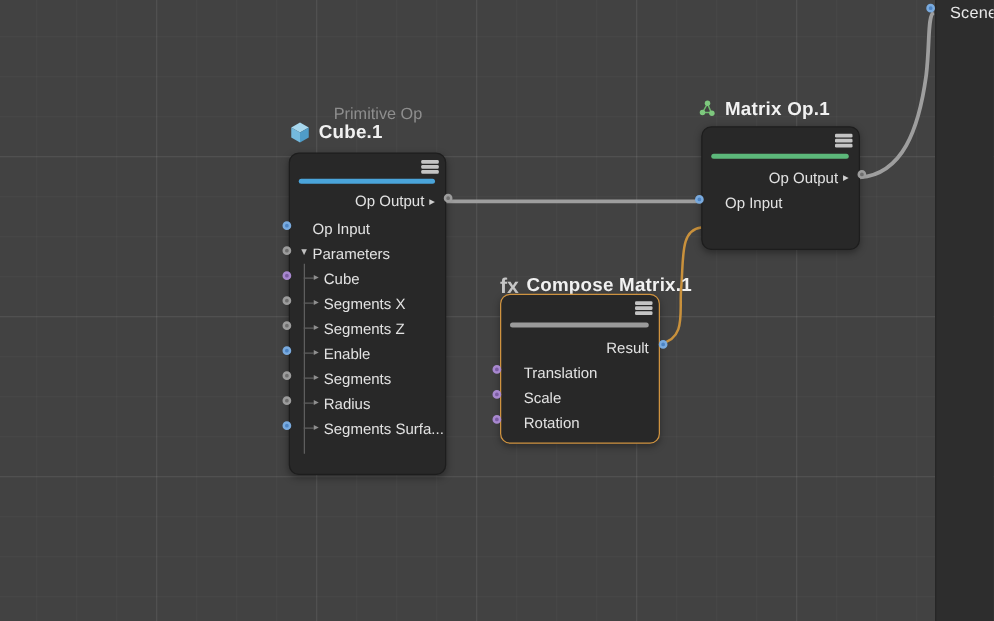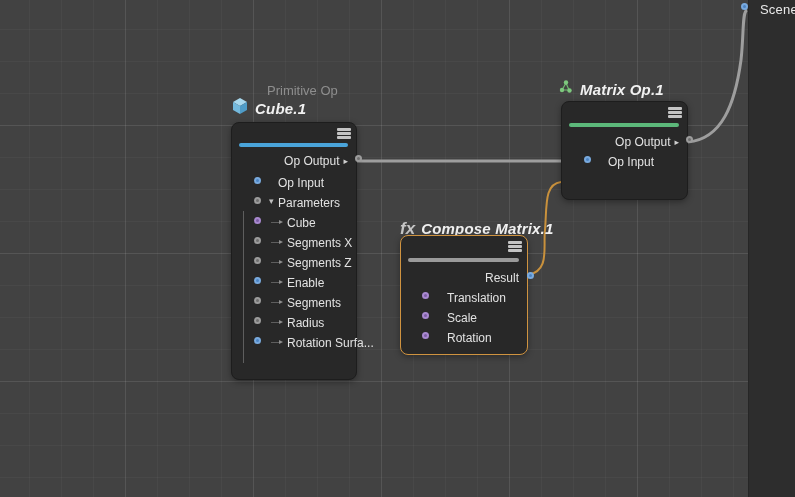--- a/index.html
+++ b/index.html
@@ -29,32 +29,32 @@
     position:absolute;left:760px;top:2px;
     font-size:13px;color:#e9e9e9;letter-spacing:.2px;
   }
 
   
   .node-body{
     position:absolute;background:#282828;border:1px solid #1d1d1d;
     border-radius:8px;box-shadow:0 2px 6px rgba(0,0,0,.35);
   }
   .node-category{position:absolute;font-size:13px;color:#8e8e8e;}
-  .node-title{position:absolute;display:flex;align-items:center;gap:6px;font-style:italic;}
+  .node-title{position:absolute;display:flex;gap:6px;}
   .node-title .title-text{font-size:15px;color:#f1f1f1;font-weight:600;letter-spacing:.2px;white-space:nowrap;}
   .fx-glyph{font-size:17px;font-weight:700;color:#c6c6c6;letter-spacing:0;line-height:1;}
   .menu-icon{position:absolute;right:5px;top:5px;width:14px;cursor:pointer;}
   .menu-icon i{display:block;height:2.5px;margin-bottom:1.5px;background:#c4c4c4;border-radius:1px;}
   .accent-bar{position:absolute;left:7px;right:8px;height:3.5px;border-radius:2px;}
 
   .row{position:absolute;left:0;right:0;height:20px;}
   .out-row{display:flex;align-items:center;justify-content:flex-end;padding-right:8px;}
   .out-row .lbl{font-size:12px;color:#e2e2e2;white-space:nowrap;}
   .out-row .out-arrow{font-size:9px;color:#cfcfcf;margin-left:4px;line-height:1;}
-  .ports{position:absolute;left:0;right:0;padding-left:28px;}
+  .ports{position:absolute;left:0;right:0;}
   .in-row{position:relative;display:flex;align-items:center;height:20px;}
   .in-row .lbl{font-size:12px;color:#e2e2e2;padding-left:18px;white-space:nowrap;}
   .in-row.child .lbl{padding-left:27px;}
   .caret{position:absolute;left:9px;top:4px;font-size:9px;color:#c0c0c0;line-height:1;}
 
   .dot{position:absolute;width:7px;height:7px;border-radius:50%;top:4px;cursor:crosshair;}
   .dot.left{left:-6px;}
   .dot.right{right:-6px;}
   .dot.blue{background:#4c84c4;border:2px solid #79aade;}
   .dot.gray{background:#6f6f6f;border:2px solid #9c9c9c;}
@@ -168,21 +168,21 @@
         <span class="lbl">Segments</span>
       </div>
       <div class="in-row child">
         <span class="dot gray left"></span>
         <span class="stub"></span>
         <span class="lbl">Radius</span>
       </div>
       <div class="in-row child">
         <span class="dot blue left"></span>
         <span class="stub"></span>
-        <span class="lbl">Rotation Surfa...</span>
+        <span class="lbl">Segments Surfa...</span>
       </div>
     </div>
   </div>
 
   <div class="node-title matrix-title">
     <span>
       <svg width="16" height="16" viewBox="0 0 16 16">
         <path d="M4 11 L8 4 L11 11 Z" fill="none" stroke="#6dbb6d" stroke-width="1.2"></path>
         <circle cx="4" cy="11" r="2.2" fill="#7ec87e"></circle>
         <circle cx="8" cy="3.5" r="2.2" fill="#7ec87e"></circle>

